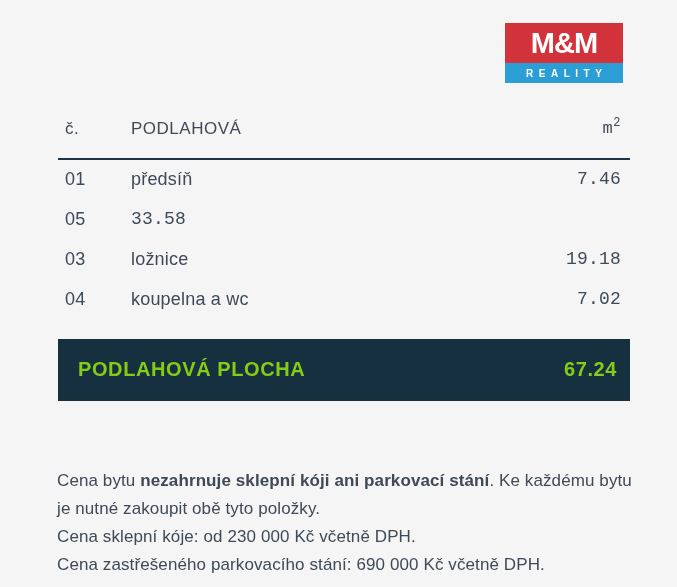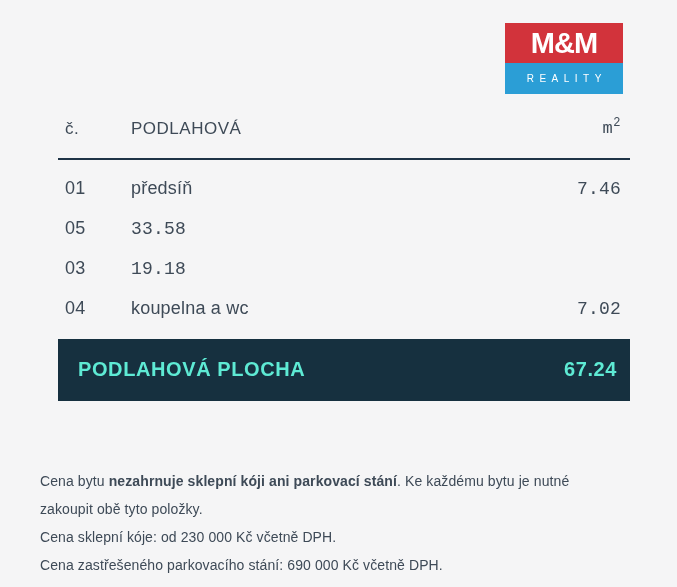--- a/index.html
+++ b/index.html
@@ -15,57 +15,57 @@
 
   
   .logo { position: absolute; left: 505px; top: 23px; width: 118px; }
   .logo-top {
     background: #d2333b; height: 40px;
     display: flex; align-items: center; justify-content: center;
     color: #ffffff; font-weight: 700; font-size: 29px;
     letter-spacing: -1px;
   }
   .logo-bottom {
-    background: #2b9ed6; height: 31px;
+    background: #2b9ed6; height: 20px;
     display: flex; align-items: center; justify-content: center;
-    color: #ffffff; font-weight: 400; font-size: 10px;
+    color: #ffffff; font-weight: 700; font-size: 10px;
     letter-spacing: 5.5px; text-indent: 5.5px;
   }
 
   
   .table { position: absolute; left: 58px; top: 113px; width: 572px; }
   .thead {
     display: flex; align-items: flex-end;
     line-height: 20px; padding: 0 9px 19px 7px;
     border-bottom: 2px solid #1e3346;
     font-size: 17px; letter-spacing: 0.5px;
   }
   .col-num { width: 66px; flex: none; }
   .col-room { flex: 1; }
   .col-area { flex: none; text-align: right; font-family: Liberation Mono, monospace; }
   .thead sup { font-size: 12px; }
   .rows { margin-top: 9px; }
   .row {
-    display: flex; align-items: center;
+    display: flex; align-items: flex-start;
     height: 40px; padding: 0 9px 0 7px;
     font-size: 18px; letter-spacing: 0.2px;
   }
   .summary {
     margin-top: 10px; height: 62px;
-    background: #16303f; color: #5eead4;
+    background: #16303f; color: #84cc16;
     display: flex; align-items: center; justify-content: space-between;
     padding: 0 13px 0 20px;
     font-size: 20px; font-weight: 700; letter-spacing: 0.6px;
   }
   .rows-after { margin-top: 9px; }
 
   
   .notes {
-    position: absolute; left: 40px; top: 467px; width: 575px;
-    font-size: 14px; line-height: 28px; letter-spacing: 0.1px;
+    position: absolute; left: 57px; top: 467px; width: 575px;
+    font-size: 17px; line-height: 28px; letter-spacing: 0.1px;
   }
   .notes .bold { font-weight: 700; }
 </style>
 </head>
 <body>
 
 <div class="page">
 
   <div class="logo">
     <div class="logo-top">M&amp;M</div>
@@ -85,20 +85,21 @@
         <span class="col-num">01</span>
         <span class="col-room">předsíň</span>
         <span class="col-area">7.46</span>
       </div>
       <div class="row">
         <span class="col-num">05</span>
         <span class="col-area">33.58</span>
       </div>
       <div class="row">
         <span class="col-num">03</span>
+        <span class="col-room">ložnice</span>
         <span class="col-area">19.18</span>
       </div>
       <div class="row">
         <span class="col-num">04</span>
         <span class="col-room">koupelna a wc</span>
         <span class="col-area">7.02</span>
       </div>
     </div>
 
     <div class="summary">

